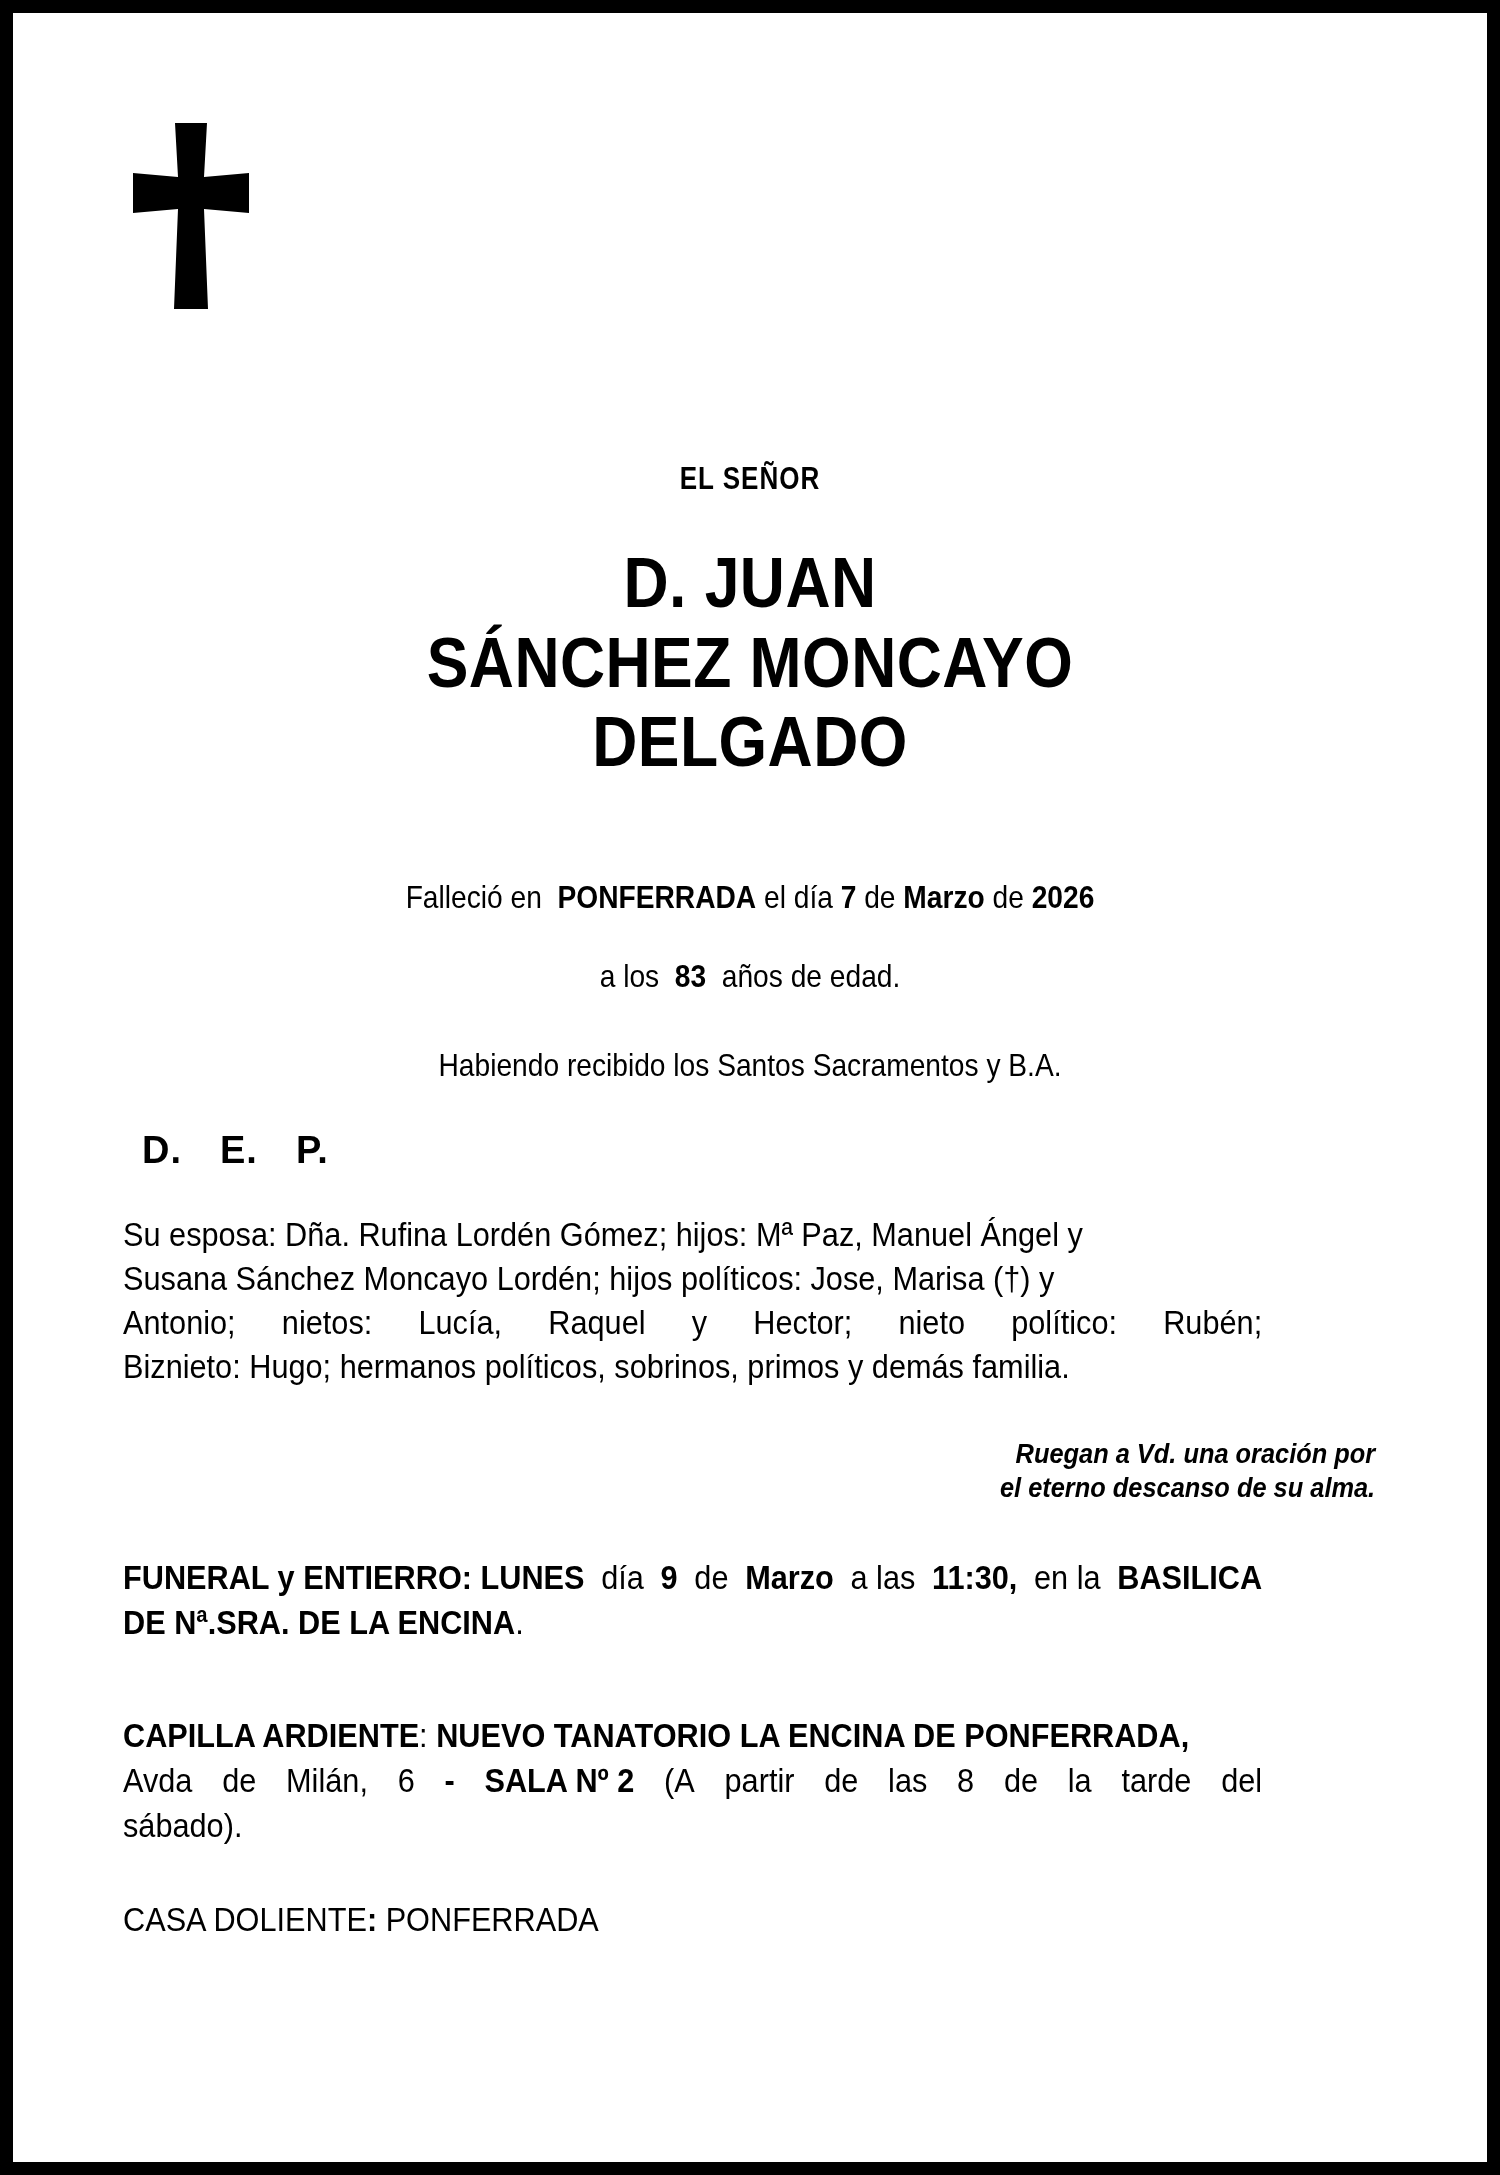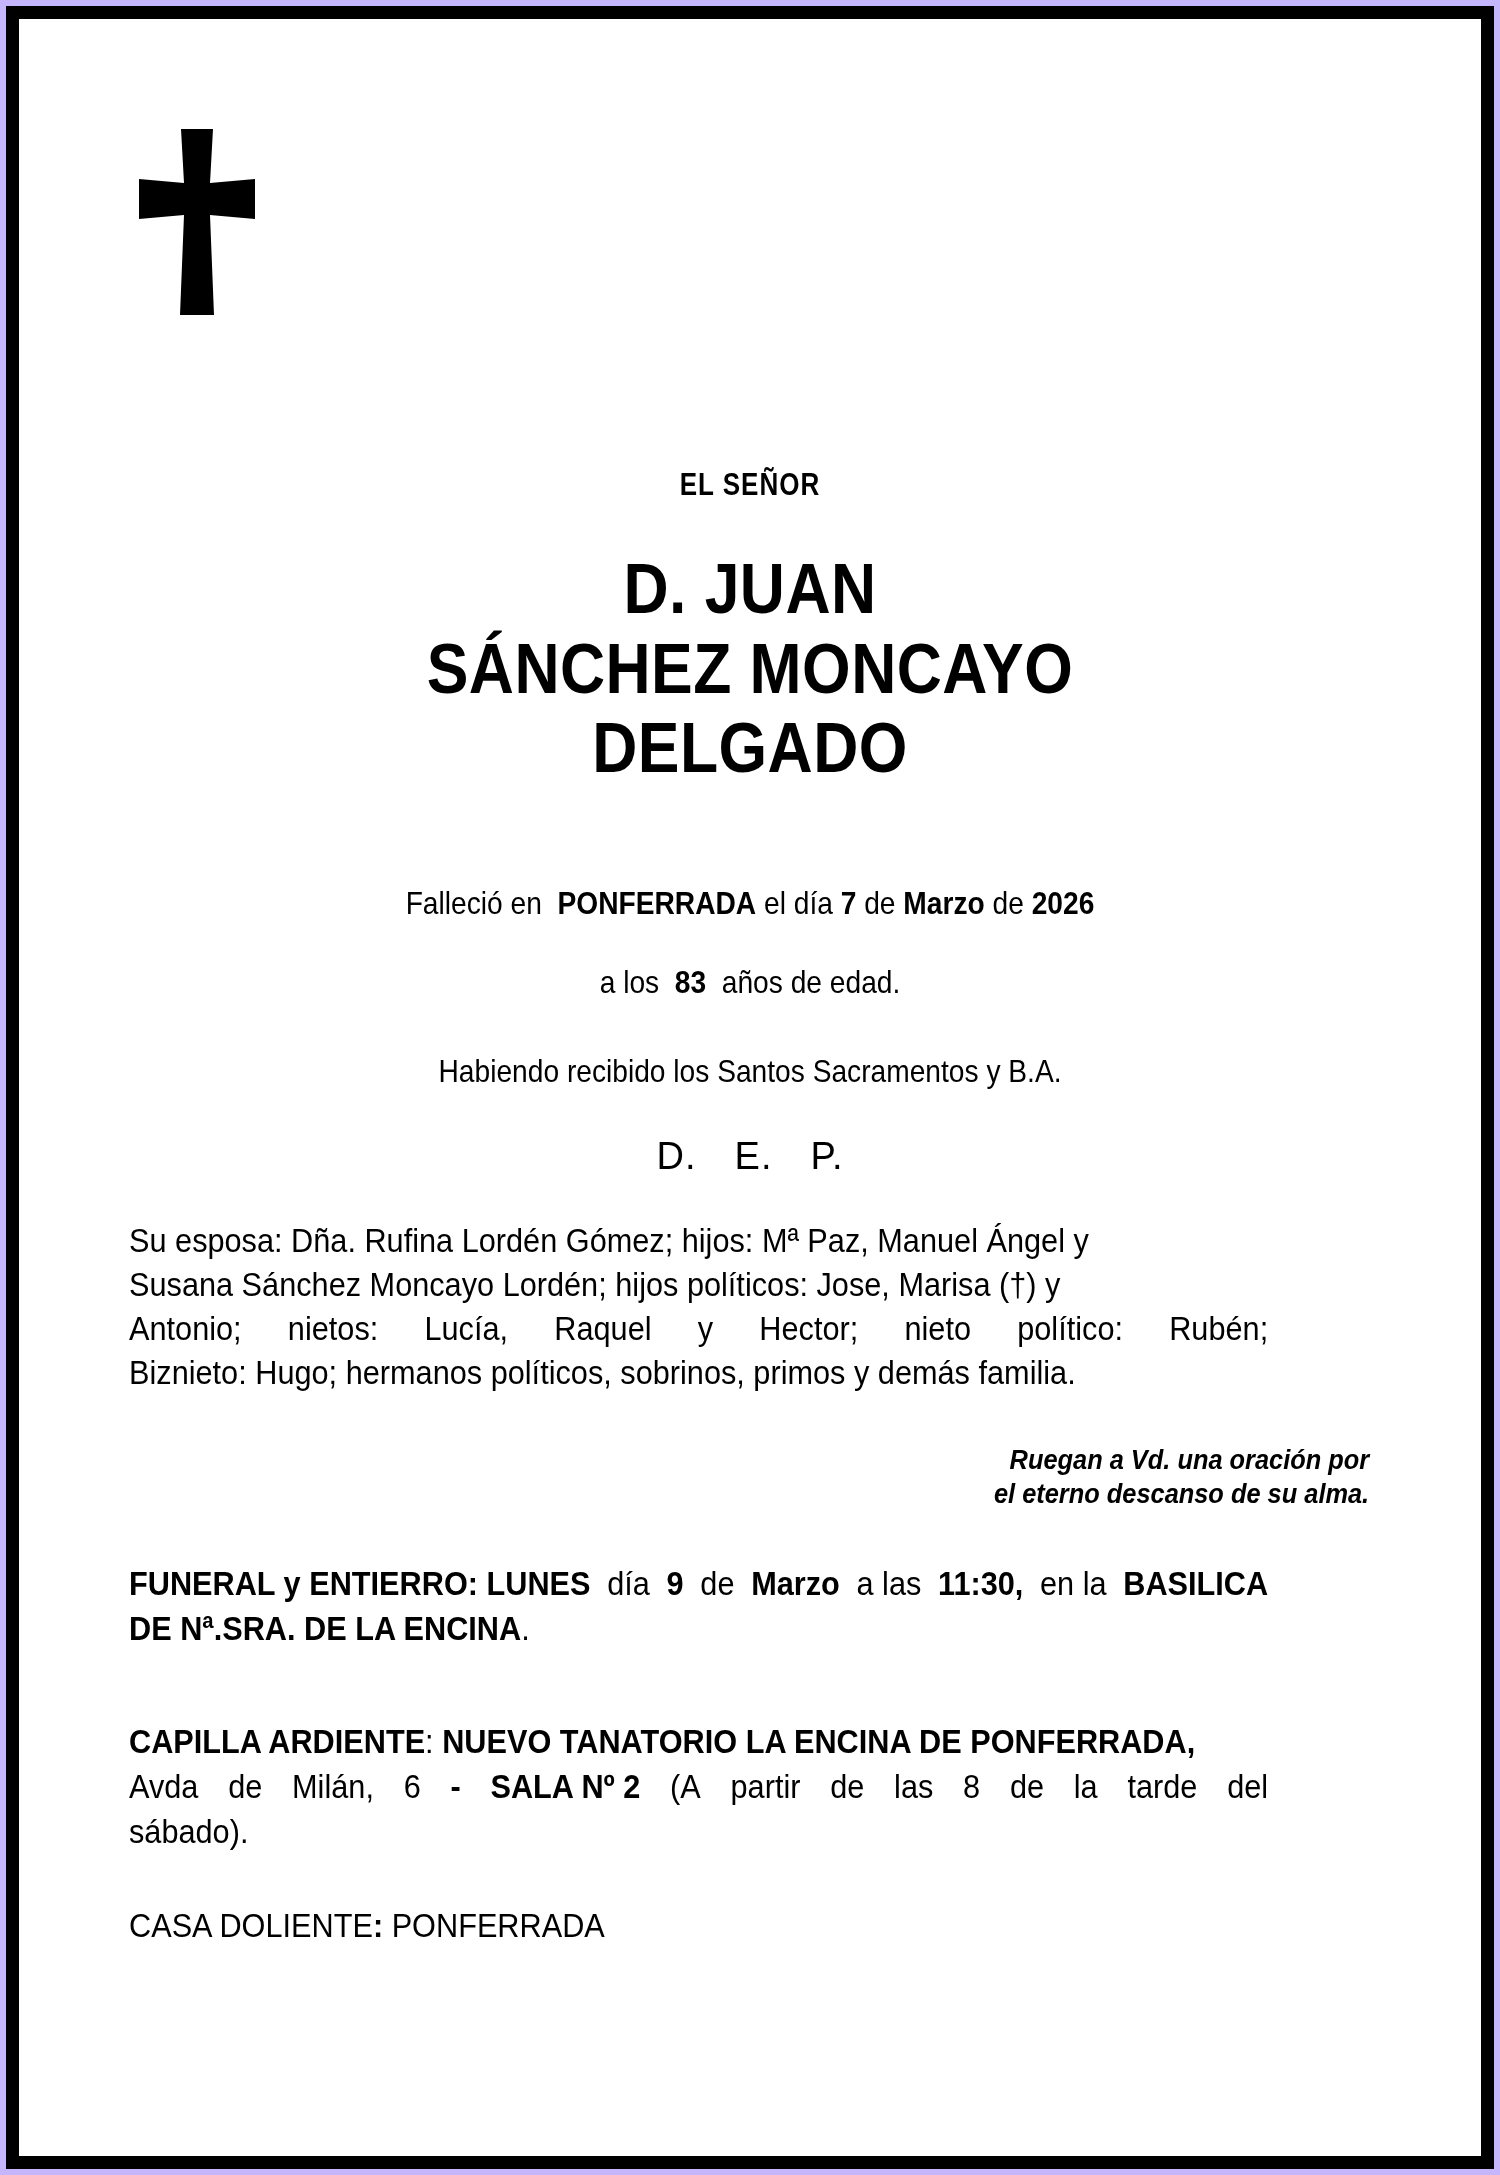--- a/index.html
+++ b/index.html
@@ -13,22 +13,21 @@
     font-family: "Liberation Sans", sans-serif;
     color: #000000;
     -webkit-font-smoothing: antialiased;
   }
 
   .notice-page {
     position: relative;
     width: 1500px;
     height: 2175px;
     box-sizing: border-box;
-    background: #c4b5fd;
-    padding: 6px;
+    background: #bef264;
   }
 
   .notice-frame {
     position: relative;
     width: 100%;
     height: 100%;
     box-sizing: border-box;
     border: 13px solid #000000;
     background: #ffffff;
   }
@@ -94,22 +93,22 @@
   .death-line { display: block; white-space: nowrap; }
   .death-line.l2 { margin-top: 42px; }
   .death-line.l3 { margin-top: 52px; }
   .death-block b { font-weight: bold; }
 
   .dep-line {
     position: absolute;
     left: 110px;
     right: 110px;
     top: 1116px;
-    text-align: center;
-    font-weight: normal;
+    text-align: left;
+    font-weight: bold;
     font-size: 38px;
     letter-spacing: 1px;
   }
   .dep-line .dep-seg { display: inline-block; margin: 0 19px; }
 
   
   .family-block {
     position: absolute;
     left: 110px;
     right: 110px;

